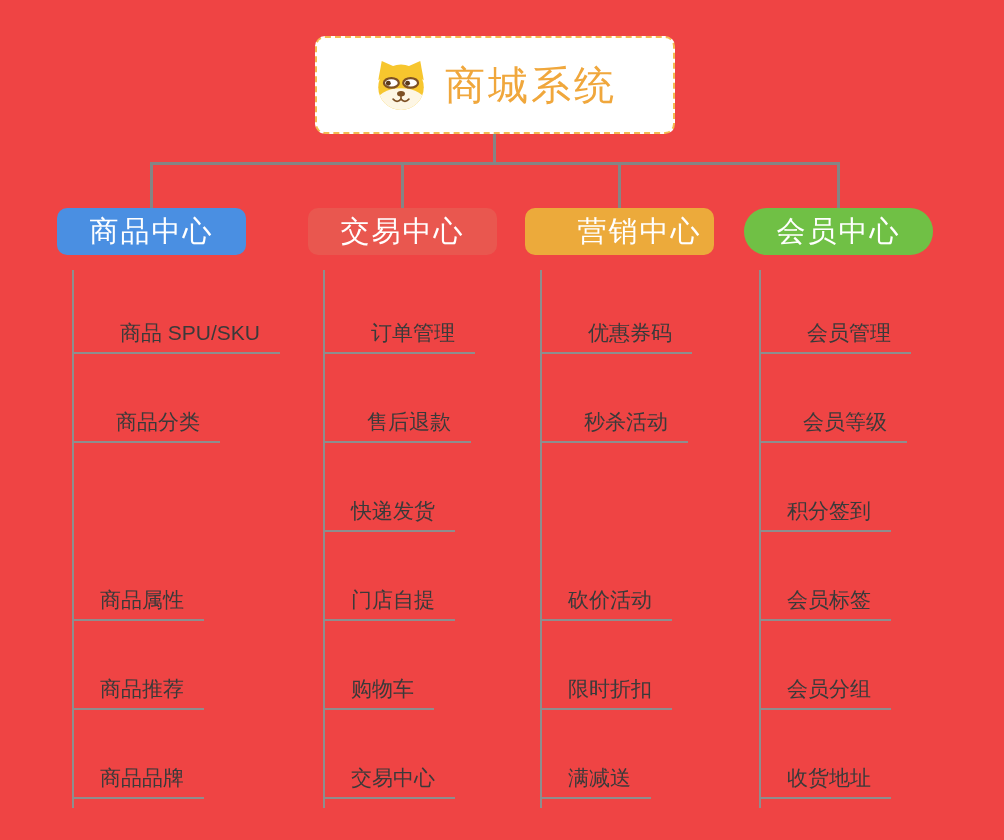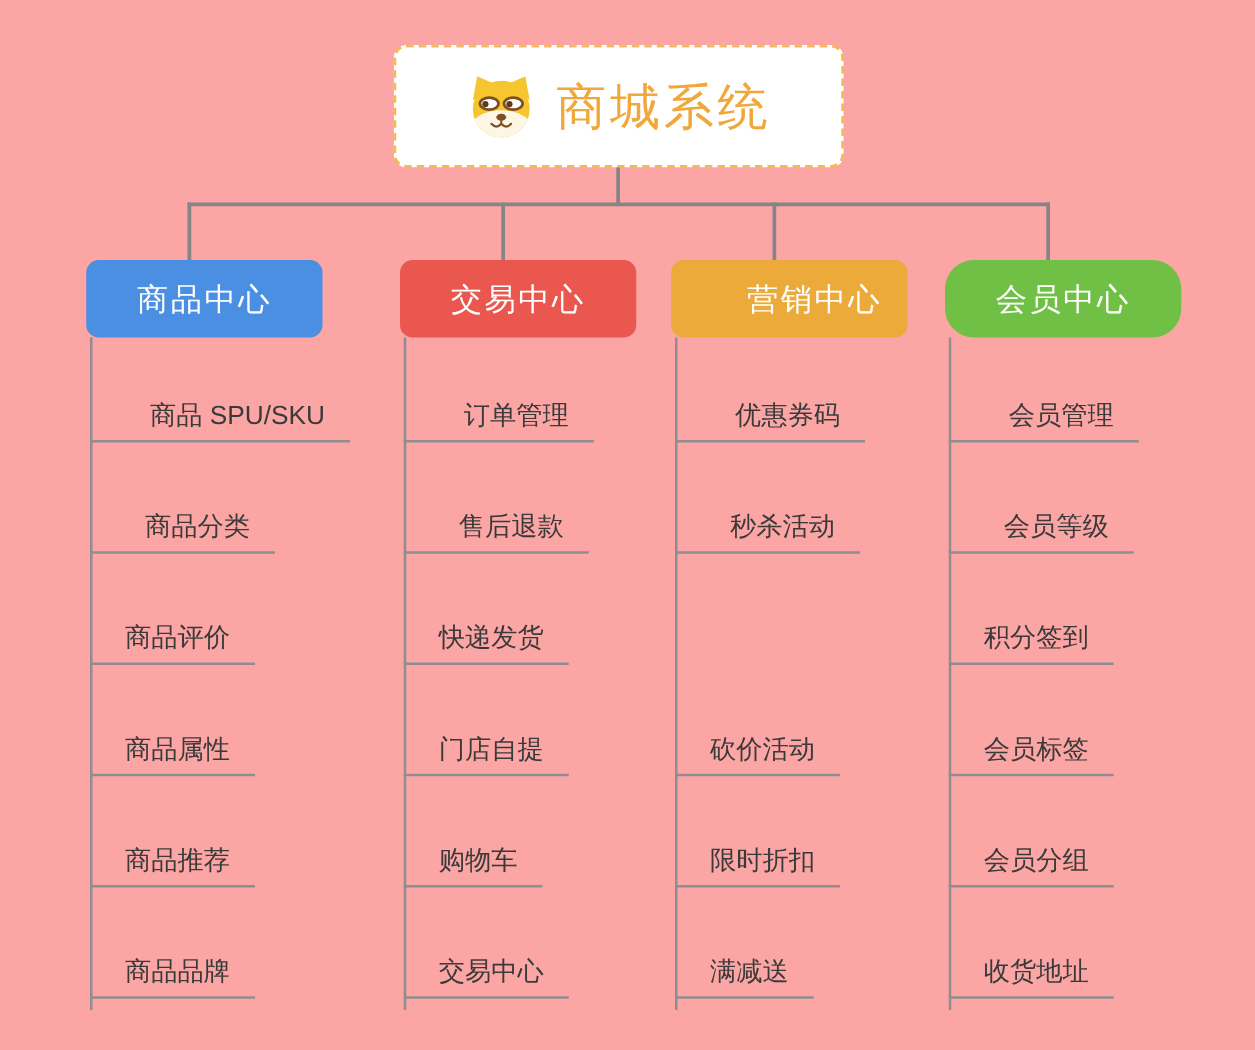--- a/index.html
+++ b/index.html
@@ -3,21 +3,21 @@
 <meta charset="utf-8">
 <style>
   html,body { margin:0; padding:0; }
   body {
     font-family: "Liberation Sans", "DejaVu Sans", sans-serif;
     background:#f7f7f7;
   }
   .canvas {
     position:relative;
     width:1004px; height:840px;
-    background:#fca5a5;
+    background:#ef4444;
     overflow:hidden;
   }
 
   
   .root-node {
     position:absolute; left:315px; top:36px;
     width:360px; height:98px;
     background:#ffffff;
     border:2px dashed #f4bb50;
     border-radius:10px;
@@ -47,27 +47,27 @@
   .branch {
     position:absolute; top:208px;
     width:189px; height:612px;
   }
   .b0 { left:57px; }
   .b1 { left:308px; }
   .b2 { left:525px; }
   .b3 { left:744px; }
 
   .branch-header {
-    position:absolute; left:12px; top:0;
-    width:189px; height:62px;
+    position:absolute; left:0; top:0;
+    width:189px; height:47px;
     border-radius:10px;
     box-sizing:border-box;
     display:flex; align-items:center; justify-content:center;
     color:#ffffff;
-    font-size:25px;
+    font-size:29px;
     letter-spacing:2px;
     white-space:nowrap;
   }
 
   .tree-line {
     position:absolute; left:15px; top:62px;
     width:2px; height:538px;
     background:#8e8e8e;
   }
 
@@ -120,21 +120,20 @@
       </svg>
     </span>
     <span class="root-title">商城系统</span>
   </div>
 
   <div class="branch b0">
     <div class="branch-header" style="background-color: rgb(74, 143, 226);">商品中心</div>
     <div class="tree-line"></div>
     <div class="item r0">商品 SPU/SKU</div>
     <div class="item r1">商品分类</div>
-    <div class="item r2">商品评价</div>
     <div class="item r3">商品属性</div>
     <div class="item r4">商品推荐</div>
     <div class="item r5">商品品牌</div>
   </div>
 
   <div class="branch b1">
     <div class="branch-header" style="background-color: rgb(233, 87, 79);">交易中心</div>
     <div class="tree-line"></div>
     <div class="item r0">订单管理</div>
     <div class="item r1">售后退款</div>

